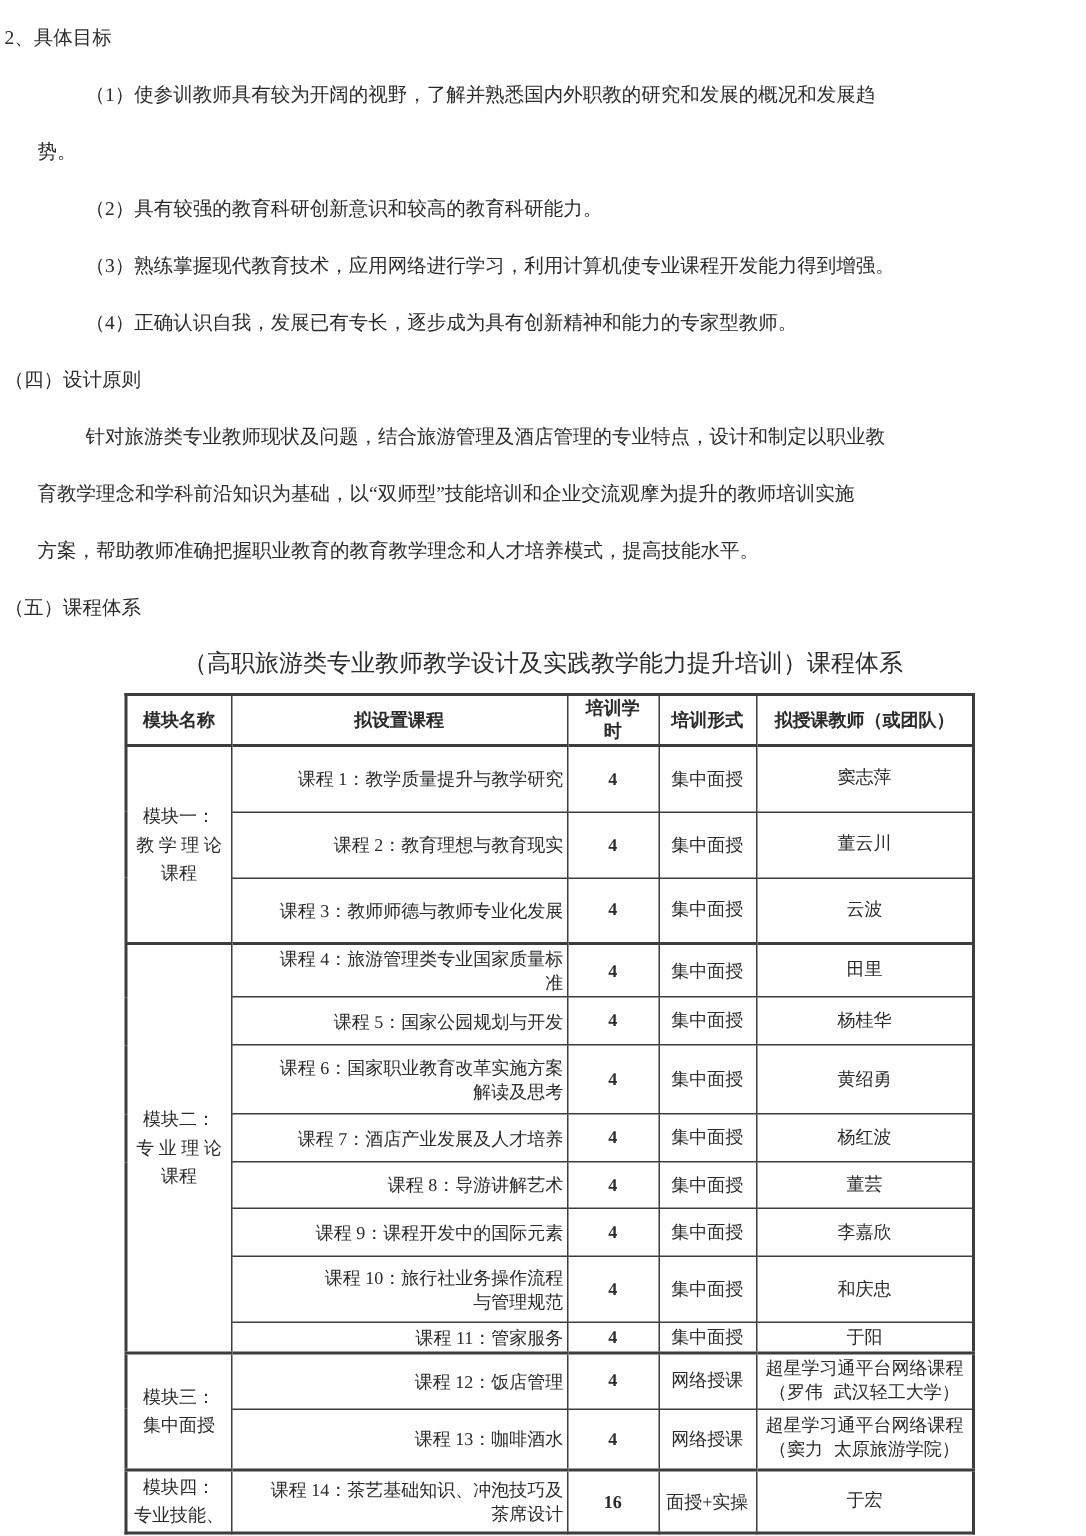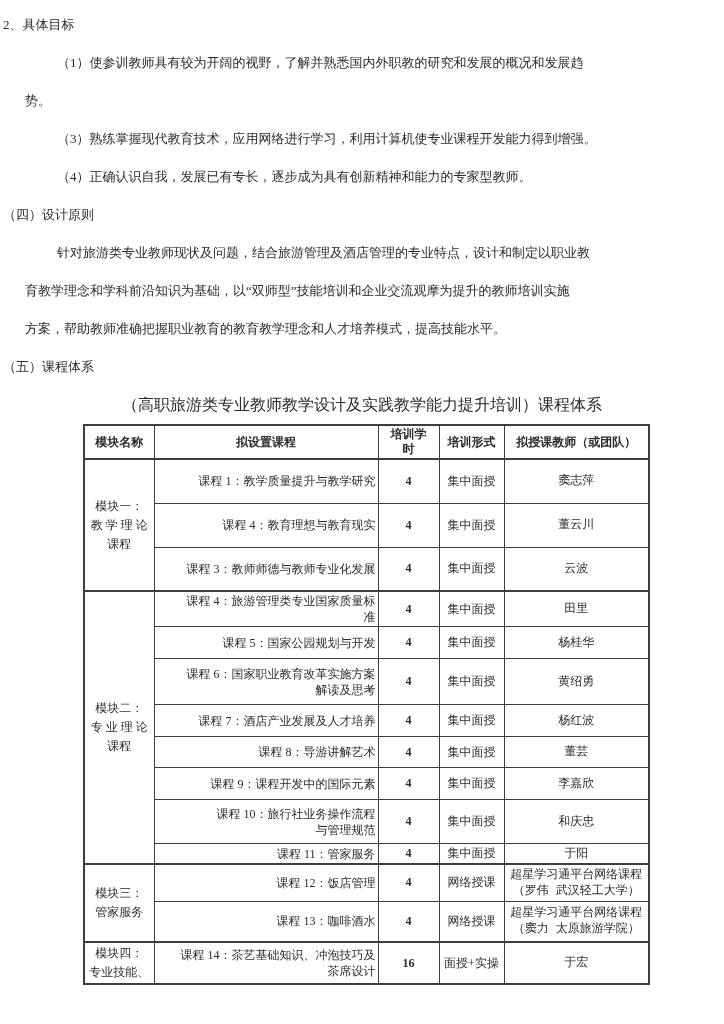--- a/index.html
+++ b/index.html
@@ -71,20 +71,21 @@
 </style>
 </head>
 <body>
 
 <div class="page">
 
   <div class="para">2、具体目标</div>
 
   <div class="para indent">（1）使参训教师具有较为开阔的视野，了解并熟悉国内外职教的研究和发展的概况和发展趋
 势。</div>
+  <div class="para indent">（2）具有较强的教育科研创新意识和较高的教育科研能力。</div>
   <div class="para indent">（3）熟练掌握现代教育技术，应用网络进行学习，利用计算机使专业课程开发能力得到增强。</div>
   <div class="para indent">（4）正确认识自我，发展已有专长，逐步成为具有创新精神和能力的专家型教师。</div>
 
   <div class="para">（四）设计原则</div>
   <div class="para indent">针对旅游类专业教师现状及问题，结合旅游管理及酒店管理的专业特点，设计和制定以职业教
 育教学理念和学科前沿知识为基础，以“双师型”技能培训和企业交流观摩为提升的教师培训实施
 方案，帮助教师准确把握职业教育的教育教学理念和人才培养模式，提高技能水平。</div>
 
   <div class="para">（五）课程体系</div>
 
@@ -112,21 +113,21 @@
       <tr style="height:44px">
         <td class="c-module" rowspan="3">模块一：
 教 学 理 论
 课程</td>
         <td class="c-course">课程 1：教学质量提升与教学研究</td>
         <td class="c-hours">4</td>
         <td class="c-form">集中面授</td>
         <td class="c-teacher">窦志萍</td>
       </tr>
       <tr style="height:44px">
-        <td class="c-course">课程 4：教育理想与教育现实</td>
+        <td class="c-course">课程 2：教育理想与教育现实</td>
         <td class="c-hours">4</td>
         <td class="c-form">集中面授</td>
         <td class="c-teacher">董云川</td>
       </tr>
       <tr style="height:44px">
         <td class="c-course">课程 3：教师师德与教师专业化发展</td>
         <td class="c-hours">4</td>
         <td class="c-form">集中面授</td>
         <td class="c-teacher">云波</td>
       </tr>
@@ -179,21 +180,21 @@
       </tr>
       <tr style="height:14px">
         <td class="c-course">课程 11：管家服务</td>
         <td class="c-hours">4</td>
         <td class="c-form">集中面授</td>
         <td class="c-teacher">于阳</td>
       </tr>
 
       <tr class="mstart" style="height:37px">
         <td class="c-module" rowspan="2">模块三：
-管家服务</td>
+集中面授</td>
         <td class="c-course">课程 12：饭店管理</td>
         <td class="c-hours">4</td>
         <td class="c-form">网络授课</td>
         <td class="c-teacher">超星学习通平台网络课程（罗伟 武汉轻工大学）</td>
       </tr>
       <tr style="height:41px">
         <td class="c-course">课程 13：咖啡酒水</td>
         <td class="c-hours">4</td>
         <td class="c-form">网络授课</td>
         <td class="c-teacher">超星学习通平台网络课程（窦力 太原旅游学院）</td>

